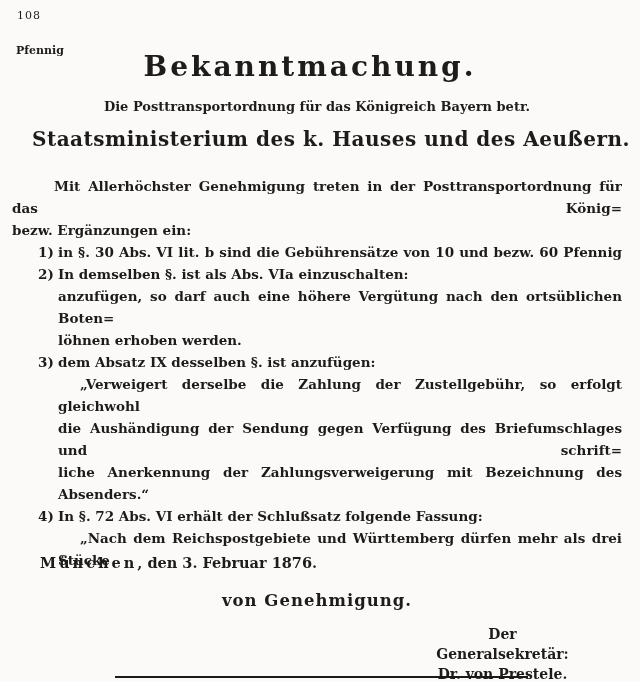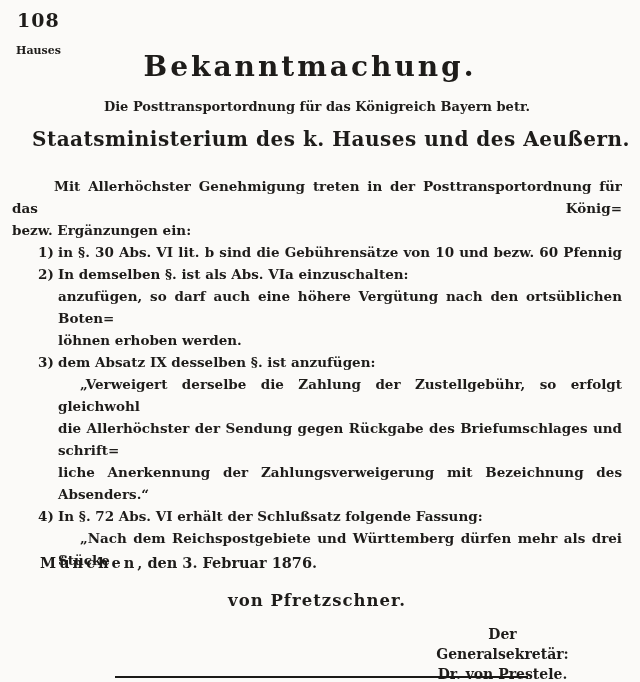--- a/index.html
+++ b/index.html
@@ -7,21 +7,21 @@
     width:640px; height:682px;
     background:#fbfaf8;
     font-family:"DejaVu Serif", serif;
     color:#1e1c1a;
     position:relative;
     overflow:hidden;
     -webkit-font-smoothing:antialiased;
   }
   .abs { position:absolute; }
 
-  .page-number { left:17px; top:9px; font-size:19px; font-weight:bold; letter-spacing:1px; }
+  .page-number { left:17px; top:9px; font-size:11px; font-weight:normal; letter-spacing:1px; }
   .reprint    { left:16px; top:44px; font-size:11px; font-weight:bold; }
 
   .title    { left:0; top:50px; width:620px; text-align:center; font-size:28px; font-weight:bold; letter-spacing:3px; }
   .subject  { left:0; top:99px;  width:634px; text-align:center; font-size:13px; font-weight:bold; }
   .ministry { left:0; top:127px; width:630px; text-align:center; font-size:20px; font-weight:bold; letter-spacing:0.5px;padding-left:16px; }
 
   .bodytext { left:12px; top:175px; width:610px; font-size:13.5px; font-weight:bold; line-height:22px; }
   .l    { text-align:justify; white-space:normal; }
   .full { text-align-last:justify; }
   .indent1 { text-indent:42px; }
@@ -35,21 +35,21 @@
   .signature { left:12px; top:591px; width:610px; text-align:center; font-size:16.5px; font-weight:bold; letter-spacing:1px; }
 
   .secretary { left:420px; top:624px; width:165px; text-align:center; font-size:14px; font-weight:bold; line-height:20px; }
 
   .bottom-rule { left:115px; top:676px; width:413px; height:2px; background:#1b1a18; }
 </style>
 </head>
 <body>
 
 <div class="abs page-number">108</div>
-<div class="abs reprint">Hauses</div>
+<div class="abs reprint">Pfennig</div>
 
 <div class="abs title">Bekanntmachung.</div>
 <div class="abs subject">Die Posttransportordnung für das Königreich Bayern betr.</div>
 <div class="abs ministry">Staatsministerium des k. Hauses und des Aeußern.</div>
 
 <div class="abs bodytext">
 
   <div class="intro">
     <div class="l full indent1">Mit Allerhöchster Genehmigung treten in der Posttransportordnung für das König=</div>
     <div class="l">bezw. Ergänzungen ein:</div>
@@ -64,35 +64,35 @@
     <span class="num">2)</span>
     <div class="l">In demselben §. ist als Abs. VIa einzuschalten:</div>
     <div class="l full">anzufügen, so darf auch eine höhere Vergütung nach den ortsüblichen Boten=</div>
     <div class="l">löhnen erhoben werden.</div>
   </div>
 
   <div class="item">
     <span class="num">3)</span>
     <div class="l">dem Absatz IX desselben §. ist anzufügen:</div>
     <div class="l full qfirst">„Verweigert derselbe die Zahlung der Zustellgebühr, so erfolgt gleichwohl</div>
-    <div class="l full">die Allerhöchster der Sendung gegen Rückgabe des Briefumschlages und schrift=</div>
+    <div class="l full">die Aushändigung der Sendung gegen Verfügung des Briefumschlages und schrift=</div>
     <div class="l full">liche Anerkennung der Zahlungsverweigerung mit Bezeichnung des Absenders.“</div>
   </div>
 
   <div class="item">
     <span class="num">4)</span>
     <div class="l">In §. 72 Abs. VI erhält der Schlußsatz folgende Fassung:</div>
     <div class="l full qfirst">„Nach dem Reichspostgebiete und Württemberg dürfen mehr als drei Stücke</div>
 
   </div>
 
 </div>
 
 <div class="abs dateline"><span class="city">München</span><span>, den 3. Februar 1876.</span></div>
 
-<div class="abs signature">von Pfretzschner.</div>
+<div class="abs signature">von Genehmigung.</div>
 
 <div class="abs secretary">
   <div>Der Generalsekretär:</div>
   <div>Dr. von Prestele.</div>
 </div>
 
 <div class="abs bottom-rule"></div>
 
 </body></html>

